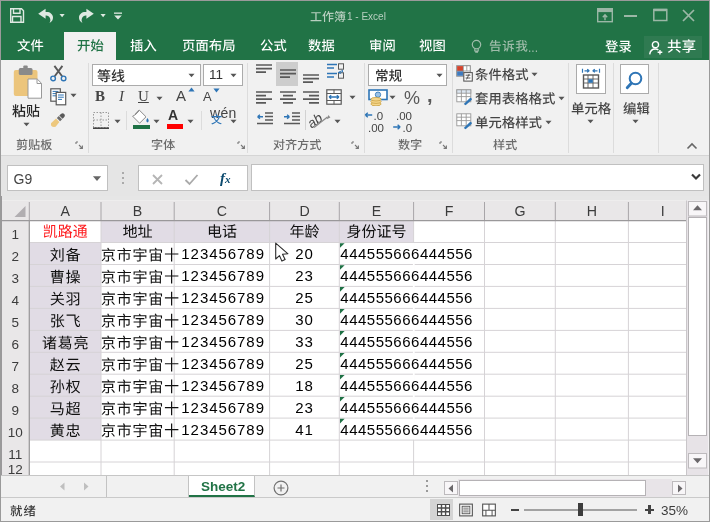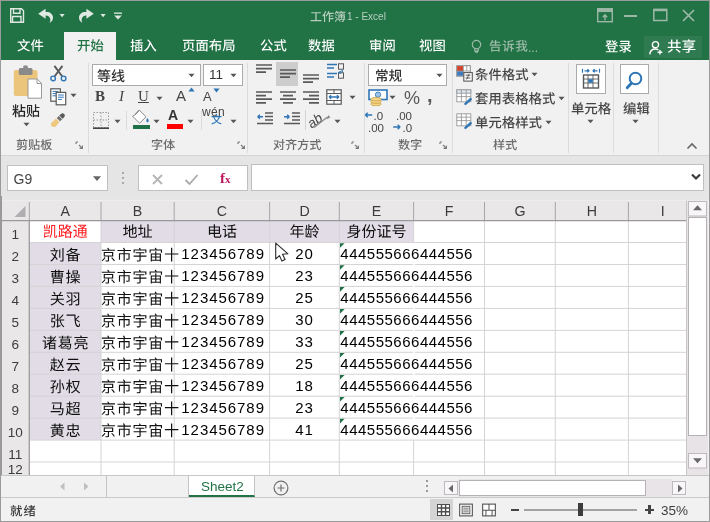--- a/index.html
+++ b/index.html
@@ -365,21 +365,21 @@
     </svg>
 <div class="a" style="left:133px;top:125px;width:17px;height:4px;background:#1e7145"></div>
 <svg class="a" style="left:153px;top:119px" width="7" height="5" viewBox="0 0 7 5">
       <path d="M0.5 0.8h6L3.5 4.3z" fill="#555"></path>
     </svg>
 <div class="t" style="left:168px;top:107px;font-size:14px;font-weight:bold;color:#333">A</div>
 <div class="a" style="left:167px;top:124px;width:16px;height:4.5px;background:#ff0000"></div>
 <svg class="a" style="left:187px;top:119px" width="7" height="5" viewBox="0 0 7 5">
       <path d="M0.5 0.8h6L3.5 4.3z" fill="#555"></path>
     </svg>
-<div class="t" style="left:202px;top:105px;font-size:12px;color:#444;letter-spacing:0.3px">wén</div>
+<div class="t" style="left:210px;top:105px;font-size:14px;color:#444;letter-spacing:0.3px">wén</div>
 <svg class="a" style="left:211px;top:112px" width="14" height="14">
       <g fill="#2e75b6" transform="translate(0,11.5) scale(0.11)">
         <use href="#w6587" x="0.0"></use>
       </g>
     </svg>
 <svg class="a" style="left:230px;top:119px" width="7" height="5" viewBox="0 0 7 5">
       <path d="M0.5 0.8h6L3.5 4.3z" fill="#555"></path>
     </svg>
 <div class="a" style="left:126px;top:111px;width:1px;height:19px;background:#dcdcdc"></div>
 <div class="a" style="left:201px;top:111px;width:1px;height:19px;background:#dcdcdc"></div>
@@ -561,21 +561,21 @@
       <path d="M0.9 1.2h8.2L5 6z" fill="#666"></path>
     </svg>
 <div class="a" style="left:122px;top:171.5px;width:2.4px;height:2.8px;background:#aaa;box-shadow:0 5px #aaa,0 10px #aaa"></div>
 <div class="a" style="left:138px;top:164.5px;width:110px;height:26.5px;background:#fff;border:1px solid #c0c0c0;box-sizing:border-box"></div>
 <svg class="a" style="left:151px;top:172.5px" width="13" height="13" viewBox="0 0 13 13">
 <path d="M2 2l9 9M11 2l-9 9" stroke="#b5b5b5" stroke-width="1.8"></path>
     </svg>
 <svg class="a" style="left:184px;top:172.5px" width="15" height="13" viewBox="0 0 15 13">
 <path d="M1.5 7l4 4L13.5 2" stroke="#aaa" stroke-width="1.8" fill="none"></path>
     </svg>
-<div class="t" style="left:220px;top:170px;font-size:15px;font-weight:bold;color:#be185d;font-family:'Liberation Serif',serif">f<span style="font-size:11px">x</span></div>
+<div class="t" style="left:220px;top:170px;font-size:15px;font-style:italic;font-weight:bold;color:#0c4a6e;font-family:'Liberation Serif',serif">f<span style="font-size:11px">x</span></div>
 <div class="a" style="left:251.3px;top:164.4px;width:452.3px;height:27px;background:#fff;border:1px solid #c0c0c0;box-sizing:border-box"></div>
 <svg class="a" style="left:690.5px;top:173px" width="10" height="8" viewBox="0 0 10 8">
 <path d="M1 1.5 L5 5.5 L9 1.5" fill="none" stroke="#3a3a3a" stroke-width="2.2"></path>
     </svg>
 <svg class="a" style="left:0;top:196px" width="710" height="279">
 <rect x="0" y="0" width="710" height="279" fill="#fff"></rect>
 <rect x="0" y="0" width="710" height="4.5" fill="#e6e6e6"></rect>
 <rect x="1" y="4.5" width="685.5" height="20.099999999999994" fill="#e9e7e8"></rect>
 <rect x="1" y="24.6" width="28.3" height="254.4" fill="#e9e7e8"></rect>
 <path d="M25.5 10 V21 H14.5 Z" fill="#b1aeb1"></path>
@@ -778,21 +778,21 @@
 <path d="M693 262.2 l4.5 5 4.5-5z" fill="#6b686b"></path>
 </svg>
 <div class="a" style="left:0;top:475px;width:710px;height:22px;background:#f1f1f1;border-top:1px solid #c6c6c6;box-sizing:border-box"></div>
 <svg class="a" style="left:56px;top:481px" width="40" height="11" viewBox="0 0 40 11">
       <path d="M8.5 1.5 L4 5.5 L8.5 9.5z" fill="#bfbfbf"></path>
       <path d="M28 1.5 L32.5 5.5 L28 9.5z" fill="#bfbfbf"></path>
     </svg>
 <div class="a" style="left:105.5px;top:476px;width:83.5px;height:21px;border-left:1px solid #c3c3c3;border-right:1px solid #c3c3c3;box-sizing:border-box"></div>
 <div class="t" style="left:127px;top:500px;font-size:18px;color:#3b82f6">Sheet1</div>
 <div class="a" style="left:188.9px;top:476px;width:66.5px;height:21px;background:#fff;border-right:1px solid #c3c3c3;border-bottom:2.5px solid #217346;box-sizing:border-box"></div>
-<div class="t" style="left:201px;top:479px;font-size:13.5px;font-weight:normal;color:#217346">Sheet2</div>
+<div class="t" style="left:201px;top:479px;font-size:13.5px;font-weight:bold;color:#217346">Sheet2</div>
 <svg class="a" style="left:273px;top:479.5px" width="16" height="16" viewBox="0 0 16 16">
 <circle cx="8" cy="8" r="6.9" fill="none" stroke="#717171" stroke-width="1.2"></circle>
 <path d="M8 4.5v7M4.5 8h7" stroke="#717171" stroke-width="1.2"></path>
     </svg>
 <div class="a" style="left:426px;top:480px;width:2.4px;height:2.4px;background:#9a9a9a;box-shadow:0 5px #9a9a9a,0 10px #9a9a9a"></div>
 <div class="a" style="left:444px;top:480.5px;width:13.5px;height:14.5px;background:#f8f6f8;border:1px solid #bdbabd;box-sizing:border-box"></div>
 <svg class="a" style="left:447px;top:484px" width="8" height="9" viewBox="0 0 8 9">
       <path d="M6 0.5 L1.5 4.5 L6 8.5z" fill="#6b686b"></path>
     </svg>
 <div class="a" style="left:458px;top:479px;width:214px;height:18px;background:#e8e4e8"></div>

